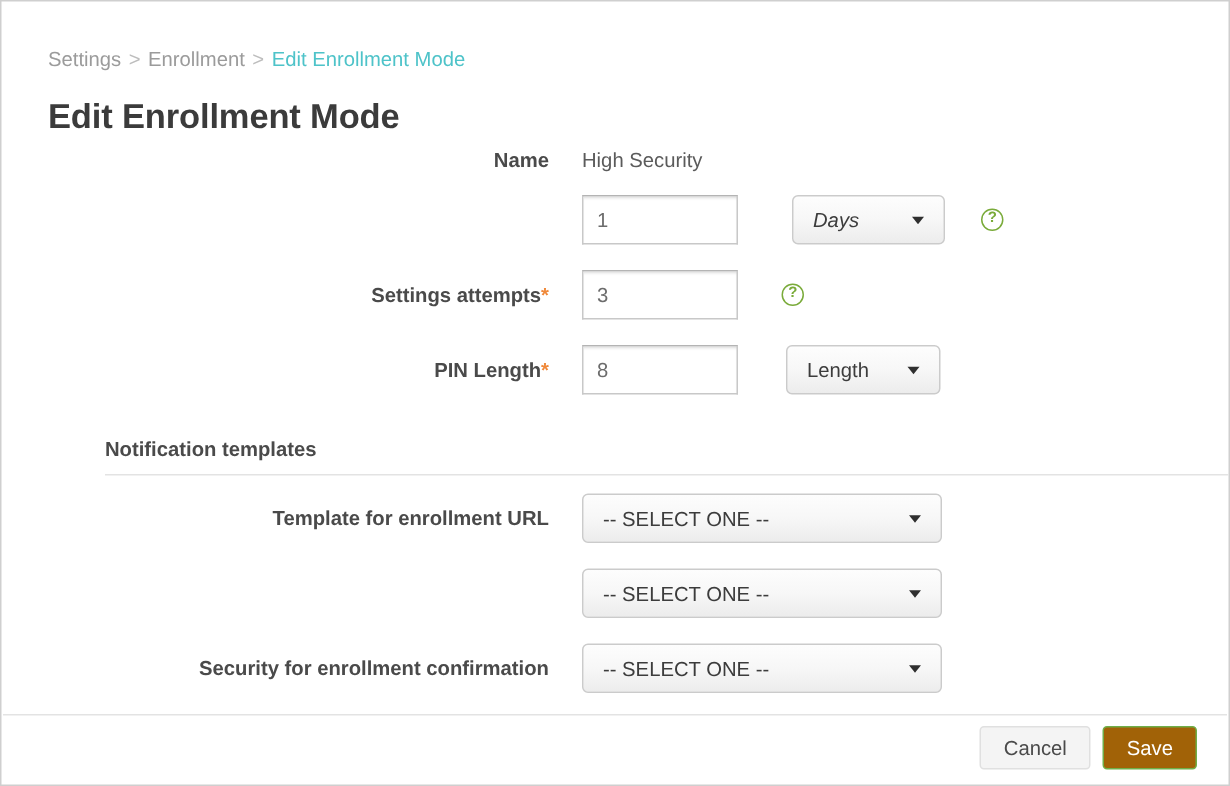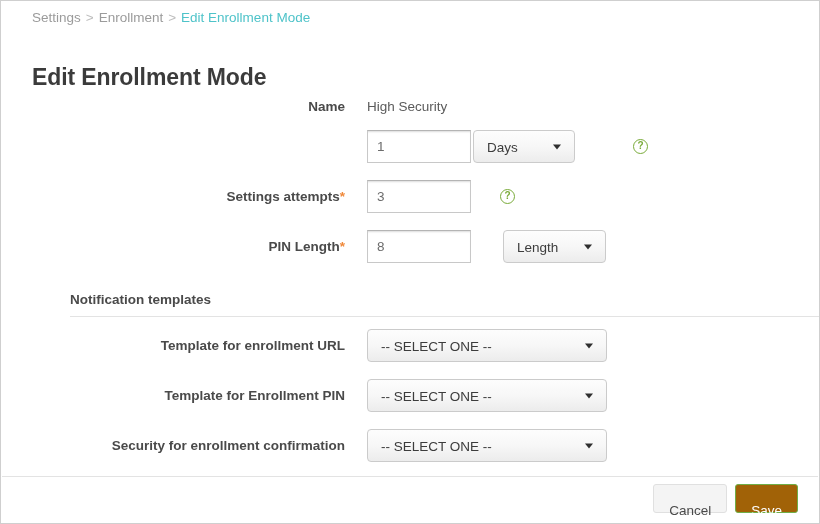--- a/index.html
+++ b/index.html
@@ -18,21 +18,21 @@
     box-sizing: border-box;
     background: #ffffff;
     border: 1px solid #cfcfcf;
     overflow: hidden;
   }
 
   
   .breadcrumb {
     position: absolute;
     left: 31px;
-    top: 8px;
+    top: 30px;
     font-size: 13.5px;
     line-height: 18px;
     white-space: nowrap;
   }
   .crumb {
     color: #9b9b9b;
   }
   .crumb.active {
     color: #4ec3c9;
   }
@@ -55,20 +55,21 @@
   
   .form {
     position: absolute;
     left: 0;
     top: 98px;
     width: 820px;
   }
   .row {
     position: relative;
     height: 50px;
+    margin-left: 21px;
   }
   .row.name-row { height: 31px; }
 
   .lbl {
     position: absolute;
     right: 0;
     width: 310px;
     text-align: right;
     font-size: 13.5px;
     font-weight: bold;
@@ -190,21 +191,21 @@
     position: absolute;
     right: 21px;
     bottom: 10px;
     display: flex;
     gap: 8px;
   }
   .btn {
     box-sizing: border-box;
     height: 29px;
     min-width: 58px;
-    padding: 12px 15px;
+    padding: 0 15px;
     border-radius: 3px;
     font-family: "Liberation Sans", sans-serif;
     font-size: 13.5px;
     border: 1px solid transparent;
     cursor: pointer;
     line-height: 27px;
     text-align: center;
   }
   .btn-cancel {
     background: #f4f4f4;
@@ -230,21 +231,21 @@
 
   <div class="form">
 
     <div class="row name-row">
       <div class="lbl">Name</div>
       <div class="static-val">High Security</div>
     </div>
 
     <div class="row" style="height:50px;">
       <input class="tinput" style="top: 0px;" type="text" value="1">
-      <div class="sel sel-small" style="left:472px; top:0;">
+      <div class="sel sel-small" style="left:506px; top:0;font-style:italic;">
         <span class="sel-text">Days</span>
         <span class="caret"></span>
       </div>
       <div class="help" style="left:632px; top:9px;">?</div>
     </div>
 
     <div class="row" style="height:50px;">
       <div class="lbl" style="top:9px;"><span>Settings attempts</span><span class="req">*</span></div>
       <input class="tinput" style="top: 0px;" type="text" value="3">
       <div class="help" style="left:499px; top:9px;">?</div>
@@ -269,21 +270,20 @@
 
     <div class="row" style="height:50px;">
       <div class="lbl" style="top:9px;">Template for enrollment URL</div>
       <div class="sel sel-wide" style="left:366px; top:0;">
         <span class="sel-text">-- SELECT ONE --</span>
         <span class="caret"></span>
       </div>
     </div>
 
     <div class="row" style="height:50px;">
-      <div class="lbl" style="top:9px;">Template for Enrollment PIN</div>
       <div class="sel sel-wide" style="left:366px; top:0;">
         <span class="sel-text">-- SELECT ONE --</span>
         <span class="caret"></span>
       </div>
     </div>
 
     <div class="row" style="height:50px;">
       <div class="lbl" style="top:9px;">Security for enrollment confirmation</div>
       <div class="sel sel-wide" style="left:366px; top:0;">
         <span class="sel-text">-- SELECT ONE --</span>

